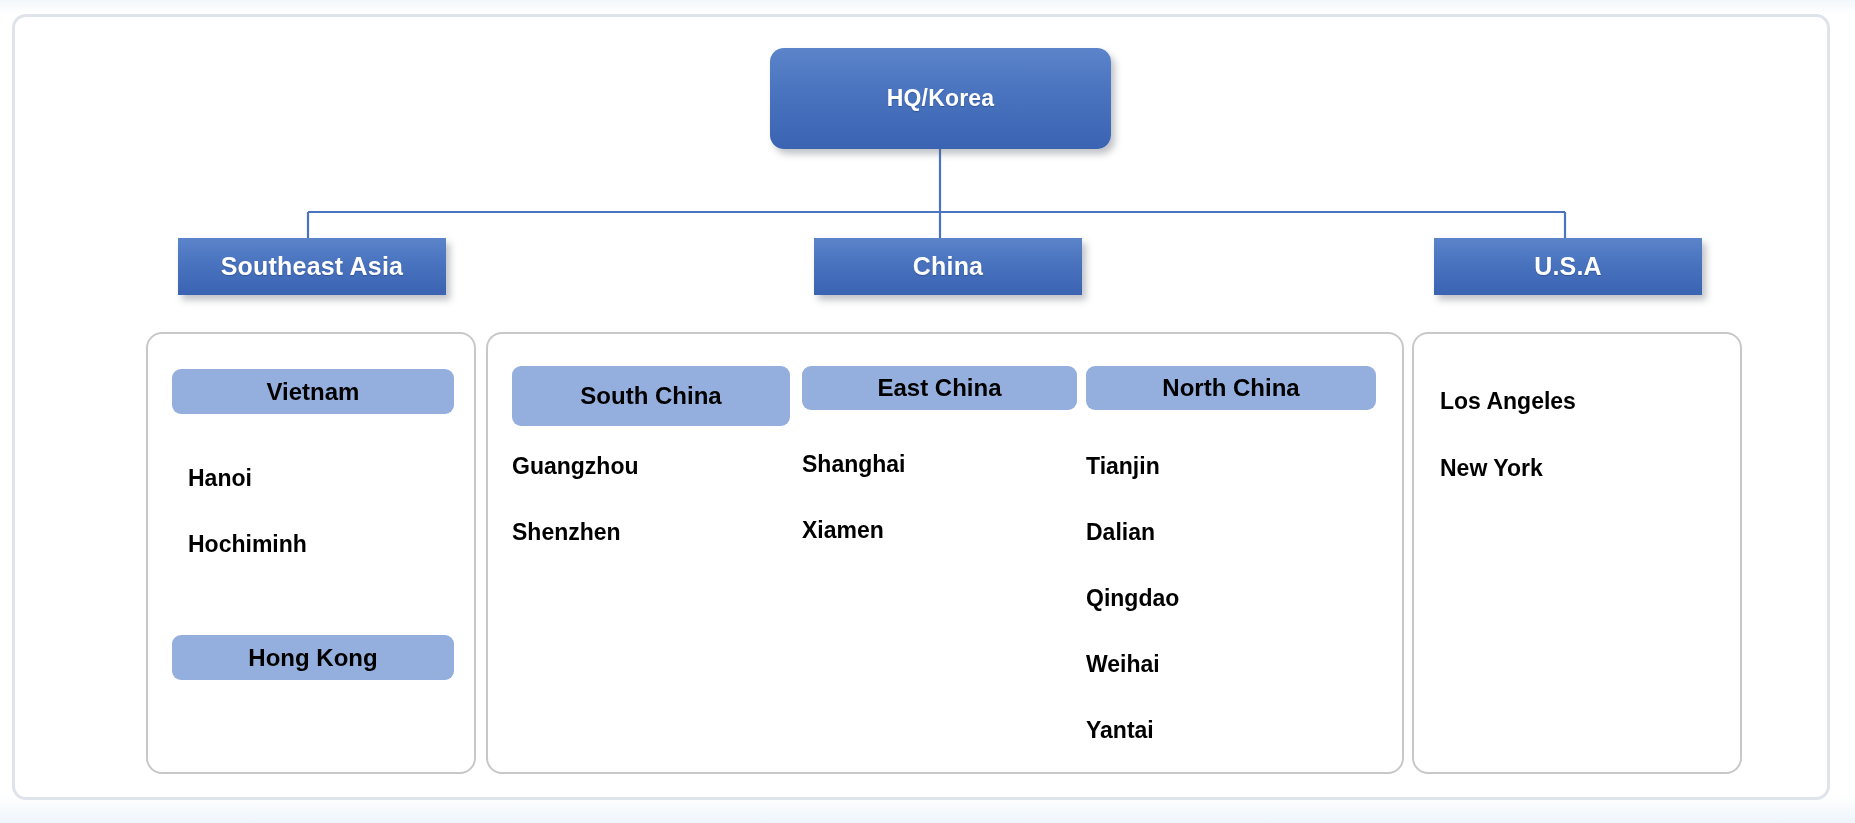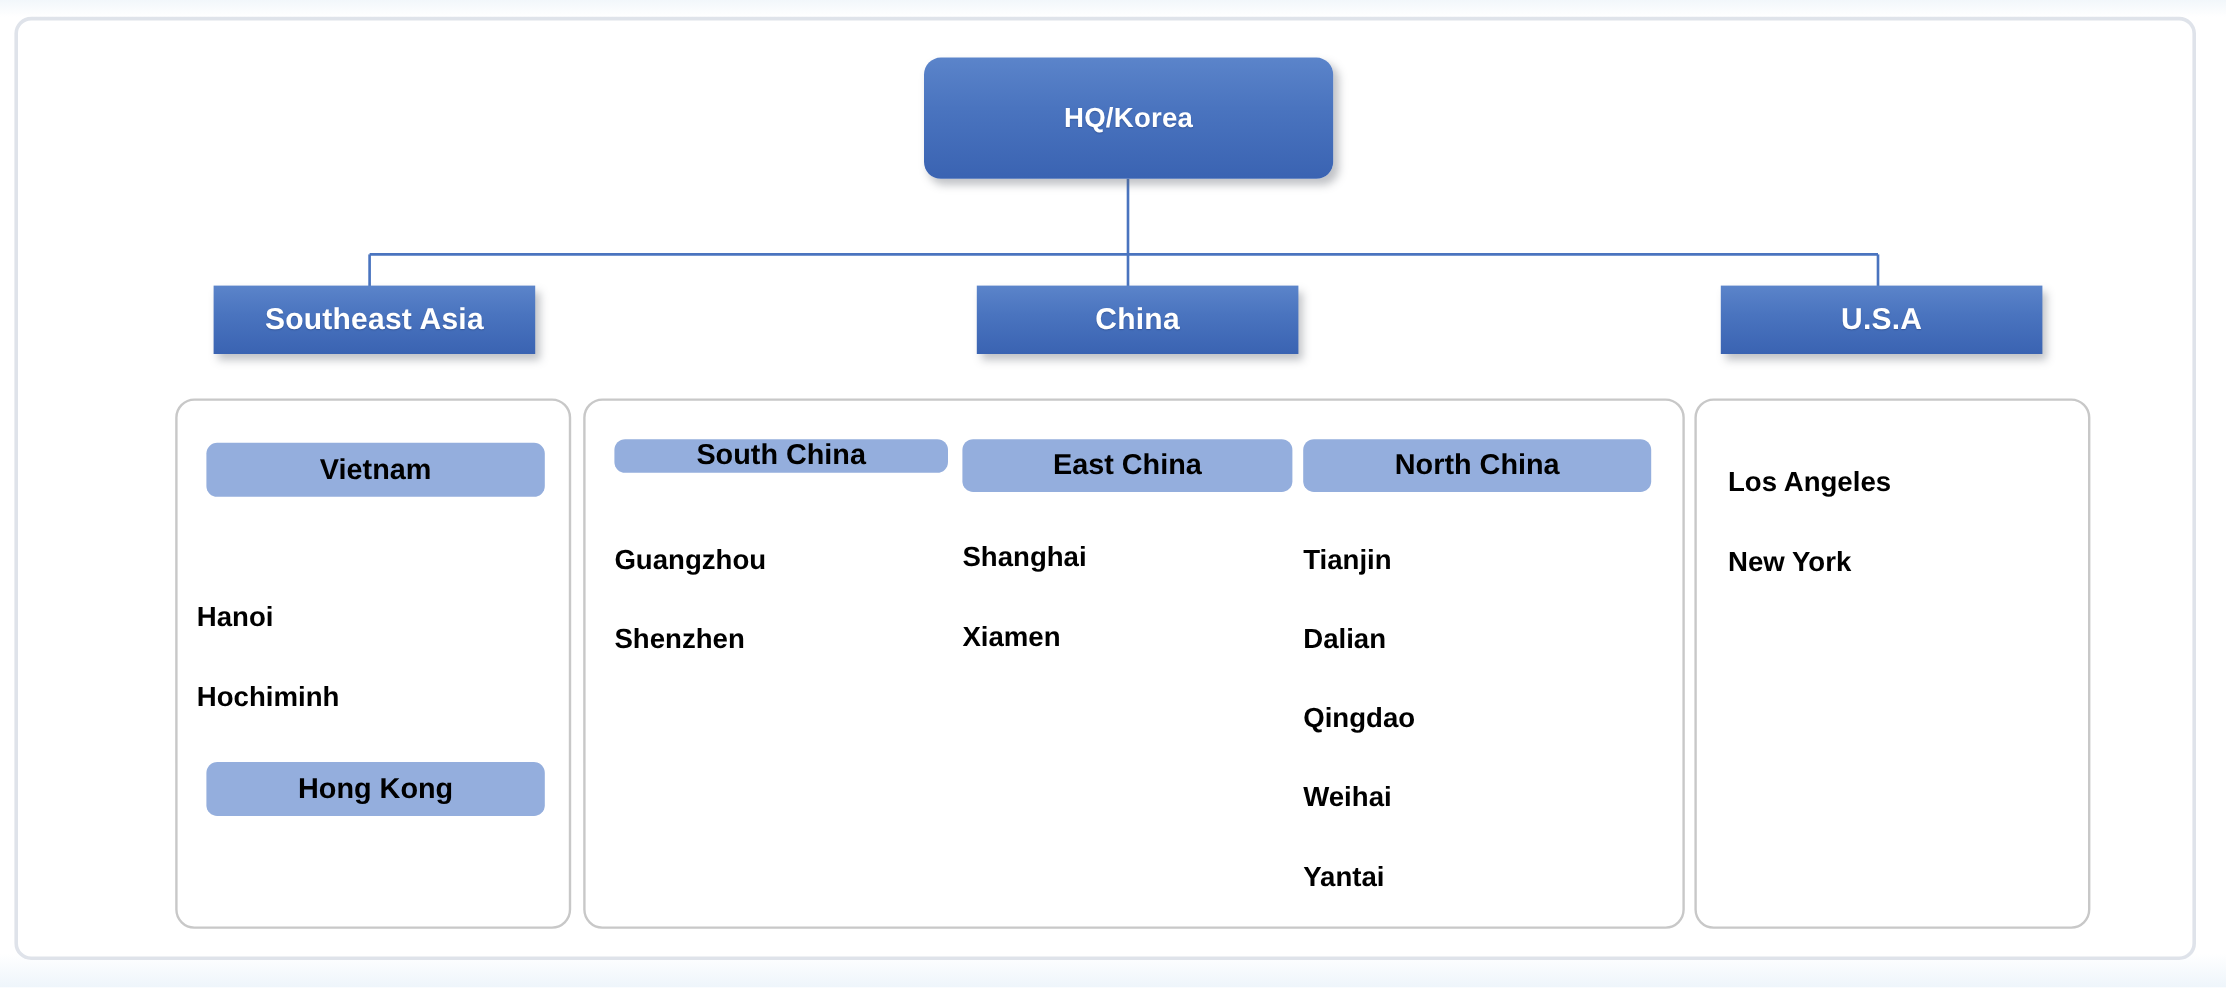--- a/index.html
+++ b/index.html
@@ -111,39 +111,39 @@
     color: #000000;
     font-weight: bold;
     font-size: 24px;
     background: #94aedd;
     border-radius: 9px;
     box-sizing: border-box;
   }
 
   #chip-vietnam   { left: 172px;  top: 369px; width: 282px; height: 45px; }
   #chip-hongkong  { left: 172px;  top: 635px; width: 282px; height: 45px; }
-  #chip-south     { left: 512px;  top: 366px; width: 278px; height: 28px; }
+  #chip-south     { left: 512px;  top: 366px; width: 278px; height: 60px; }
   #chip-east      { left: 802px;  top: 366px; width: 275px; height: 44px; }
   #chip-north     { left: 1086px; top: 366px; width: 290px; height: 44px; }
 
   
   .city-col {
     position: absolute;
     text-align: left;
     color: #000000;
     font-weight: bold;
     font-size: 23px;
     line-height: 1;
   }
   .city-col .city {
     margin-bottom: 43px;
   }
   .city-col .city:last-child { margin-bottom: 0; }
 
-  #cities-vietnam { left: 164px;  top: 467px; width: 282px; margin-top: 36px; }
+  #cities-vietnam { left: 188px;  top: 467px; width: 282px; }
   #cities-south   { left: 512px;  top: 455px; width: 278px; }
   #cities-east    { left: 802px;  top: 453px; width: 275px; }
   #cities-north   { left: 1086px; top: 455px; width: 278px; }
   #cities-usa     { left: 1440px; top: 390px; width: 282px; }
   #cities-usa .city { margin-bottom: 44px; }
 </style>
 </head>
 <body>
 
 <div id="slide-backdrop"></div>

